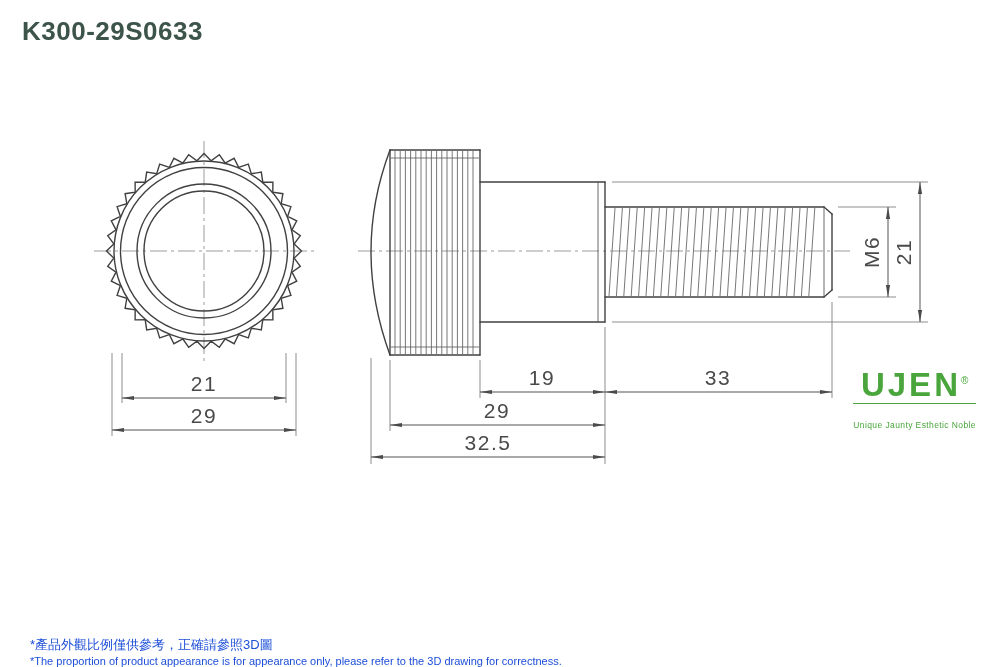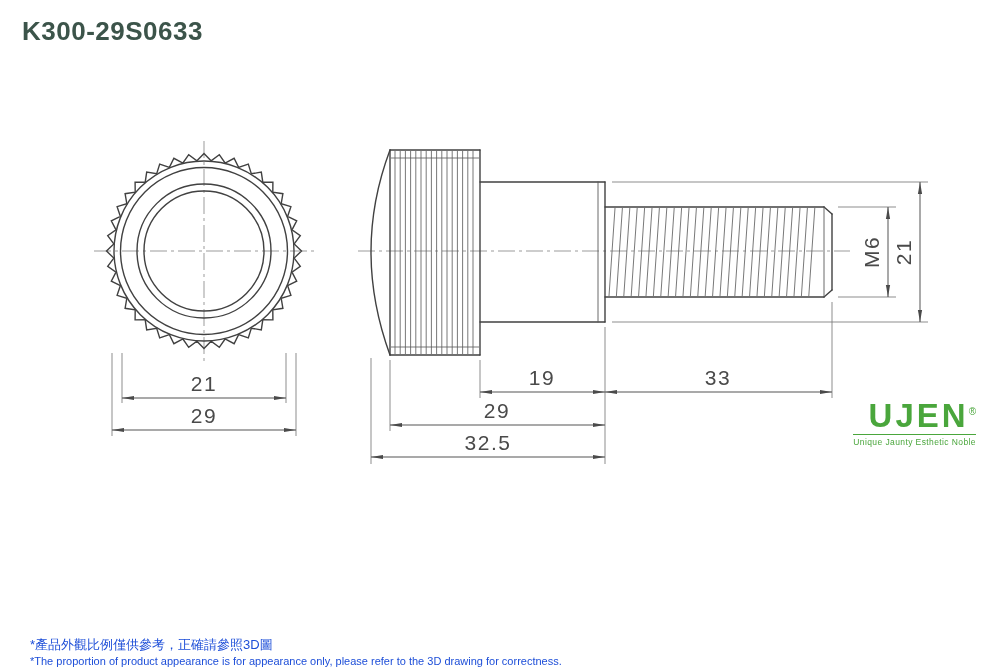--- a/index.html
+++ b/index.html
@@ -21,25 +21,25 @@
       fill:#4a4a4a; text-anchor:middle; letter-spacing:1.5px; }
   #arw path { fill:#4a4a4a; }
 
   .title { position:absolute; left:22px; top:16px; font-size:26px; font-weight:600;
       color:#3c544a; letter-spacing:.5px; }
 
   .footnotes { position:absolute; left:30px; top:636px; color:#1d4ed8; }
   .footnote-zh { font-size:13px; line-height:18px; }
   .footnote-en { font-size:11px; line-height:15px; }
 
-  .logo { position:absolute; right:25px; bottom:20px; text-align:right; }
+  .logo { position:absolute; right:25px; bottom:37px; text-align:center; }
   .logo-name { font-size:33px; font-weight:bold; color:#4aa63c; letter-spacing:3px;
       line-height:1; }
   .logo-name sup { font-size:10px; font-weight:normal; letter-spacing:0; }
-  .logo-tagline { margin-top:2px; padding-top:2px; border-top:1.5px solid #4aa63c;
+  .logo-tagline { margin-top:2px; padding-top:16px; border-top:1.5px solid #4aa63c;
       font-size:8.5px; color:#4aa63c; letter-spacing:.4px; white-space:nowrap; }
 </style>
 </head>
 <body>
 
 <div class="canvas">
 
   <div class="title">K300-29S0633</div>
 
   <svg class="drawing" width="1001" height="667" viewBox="0 0 1001 667">

